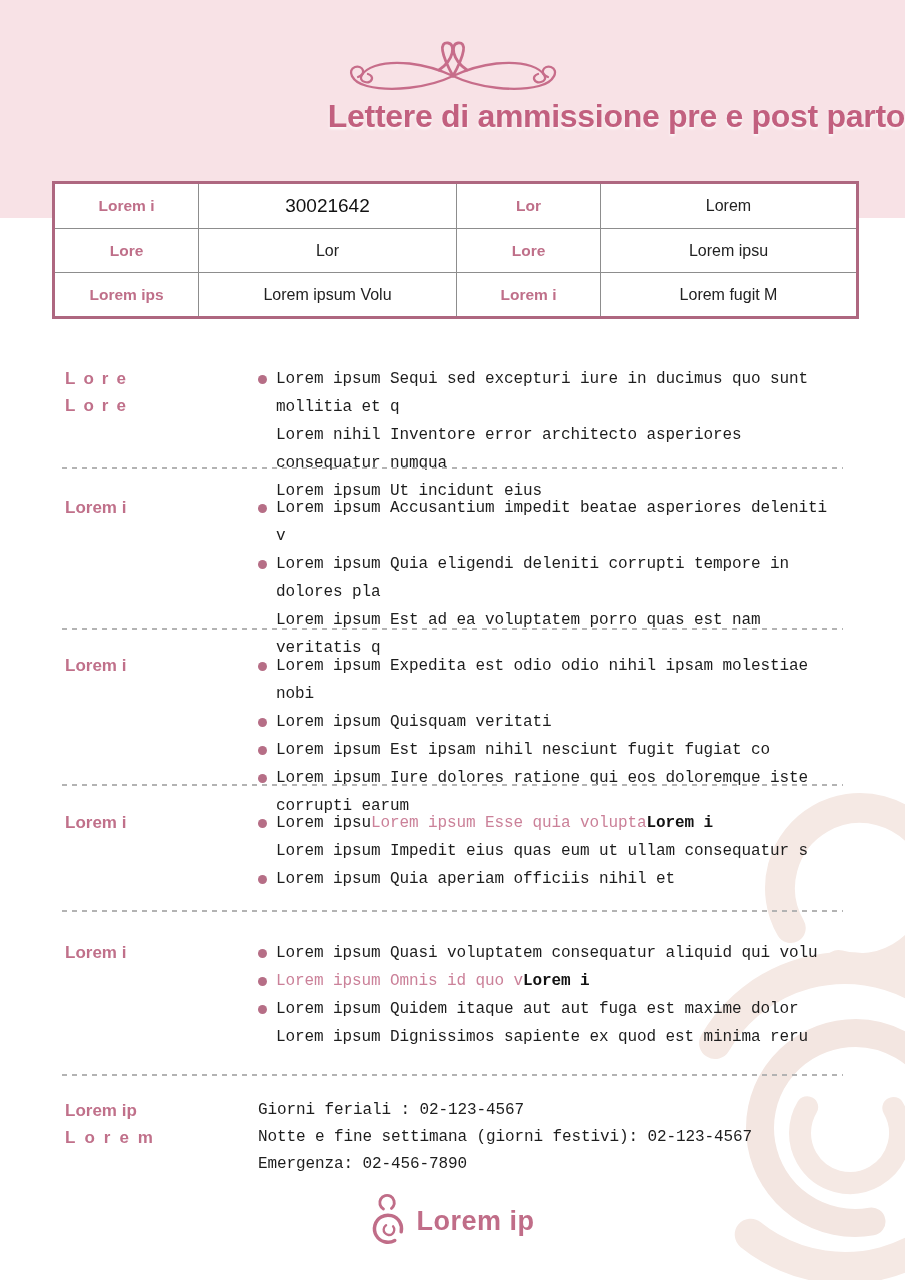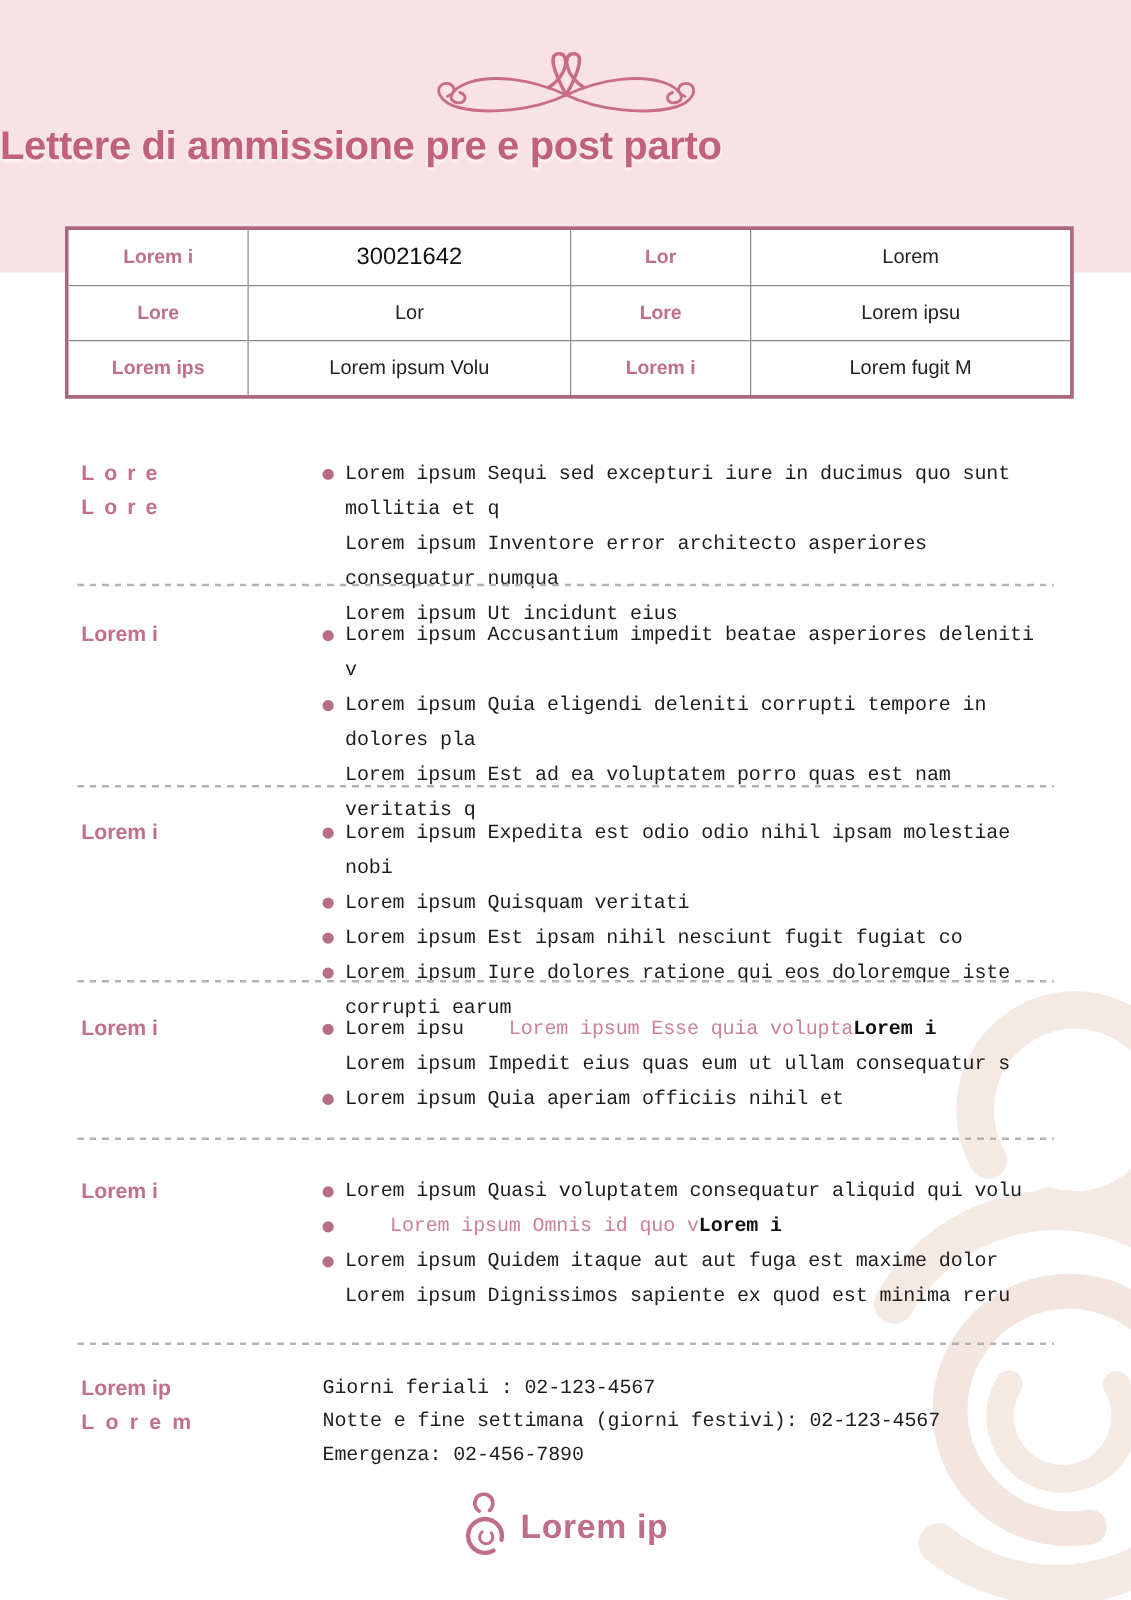--- a/index.html
+++ b/index.html
@@ -6,21 +6,21 @@
   body{
     width:905px;height:1280px;position:relative;overflow:hidden;
     background:#ffffff;
     font-family:"Liberation Sans","DejaVu Sans",sans-serif;
     color:#1d1d1d;
   }
   
   .banner{position:absolute;left:0;top:0;width:905px;height:218px;background:#f8e2e6;}
   .flourish{position:absolute;left:50%;top:36px;transform:translateX(-50%);}
   .page-title{
-    position:absolute;left:0;top:98px;width:905px;text-align:left;
+    position:absolute;left:0;top:98px;width:905px;text-align:right;
     font-size:32px;font-weight:bold;letter-spacing:-0.3px;color:#c2607f;
     text-shadow:0 2px 3px rgba(255,255,255,0.85);
   }
   
   .info-table{
     position:absolute;left:52px;top:181px;width:801px;
     border:3px solid #ae6780;background:#ffffff;
     display:grid;grid-template-columns:143px 258px 144px 1fr;grid-auto-rows:44px;
   }
   .cell{
@@ -34,21 +34,21 @@
   
   .section{position:absolute;left:65px;width:780px;display:flex;z-index:2;}
   .s-label{width:193px;flex:none;font-size:17px;font-weight:bold;color:#c0708a;line-height:27px;}
   .spaced{letter-spacing:8px;}
   .spaced2{letter-spacing:9px;}
   .s-content{flex:1;}
   .line{display:flex;line-height:28px;font-size:16px;letter-spacing:-0.1px;}
   .dot{width:9px;height:9px;border-radius:50%;background:#b66e86;flex:none;margin:10px 9px 0 0;}
   .dot.ghost{visibility:hidden;}
   .runs{flex:1;font-family:Liberation Mono, monospace;}
-  .pink{color:#cb8199;margin-left:36px;}
+  .pink{color:#cb8199;}
   .semib{font-weight:bold;color:#111;}
   
   .divider{
     position:absolute;left:62px;width:781px;height:2px;z-index:2;
     background:repeating-linear-gradient(90deg,#b3b3b3 0 5px,transparent 5px 10px);
   }
   
   .footer{
     position:absolute;left:0;top:1192px;width:905px;z-index:2;
     display:flex;align-items:center;justify-content:center;gap:10px;
@@ -103,21 +103,21 @@
       <div class="spaced">Lore</div>
       <div class="spaced">Lore</div>
     </div>
     <div class="s-content">
       <div class="line">
         <span class="dot"></span>
         <span class="runs"><span>Lorem ipsum Sequi sed excepturi iure in ducimus quo sunt mollitia et q</span></span>
       </div>
       <div class="line">
         <span class="dot ghost"></span>
-        <span class="runs"><span>Lorem ipsum Inventore error architecto asperiores consequatur numqua</span></span>
+        <span class="runs"><span>Lorem nihil Inventore error architecto asperiores consequatur numqua</span></span>
       </div>
       <div class="line">
         <span class="dot ghost"></span>
         <span class="runs"><span>Lorem ipsum Ut incidunt eius</span></span>
       </div>
     </div>
   </div>
 
   <div class="divider" style="top:467px"></div>
 

